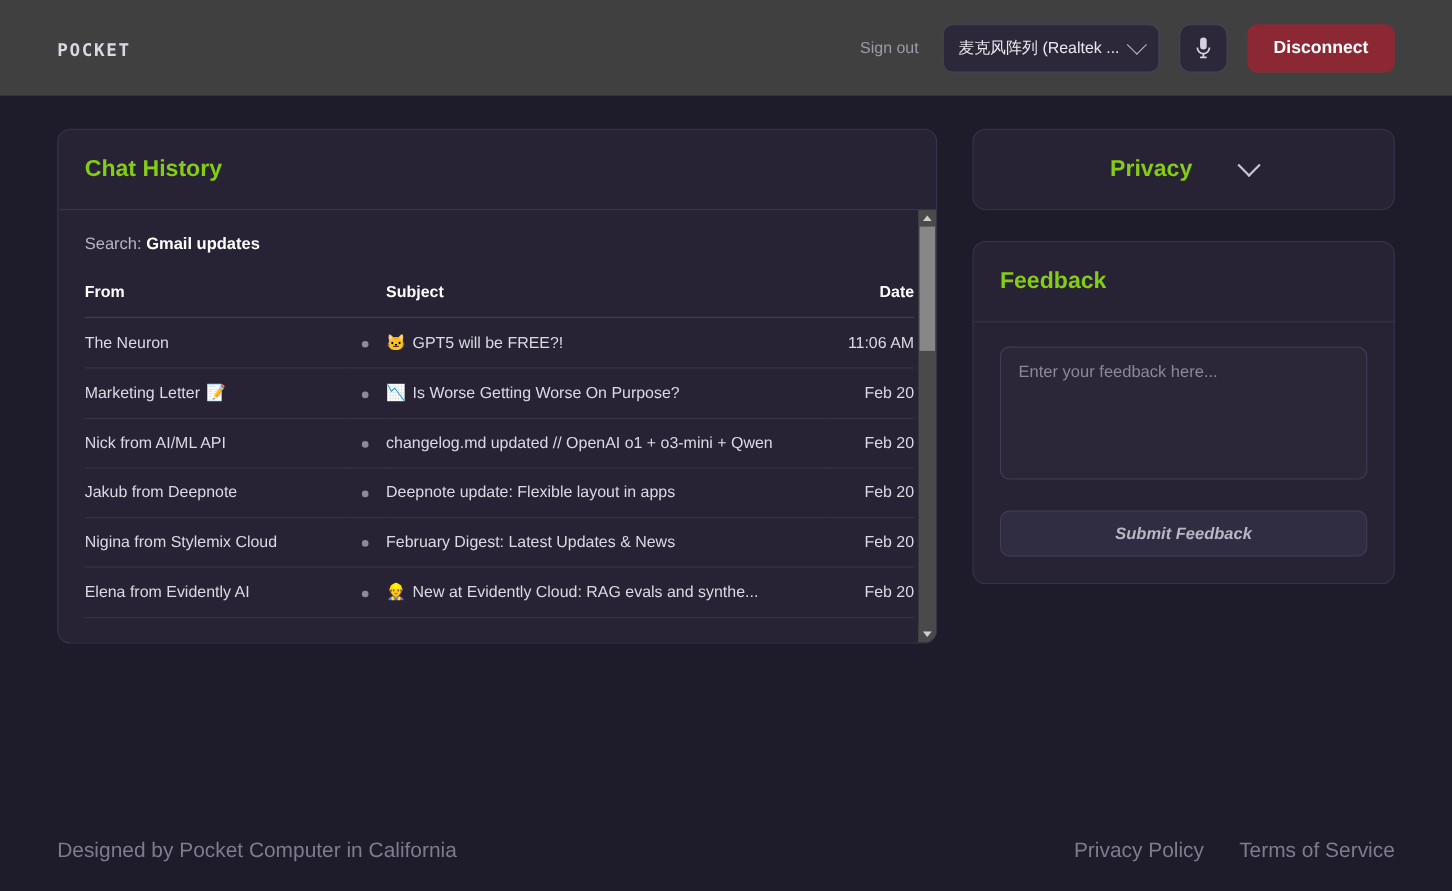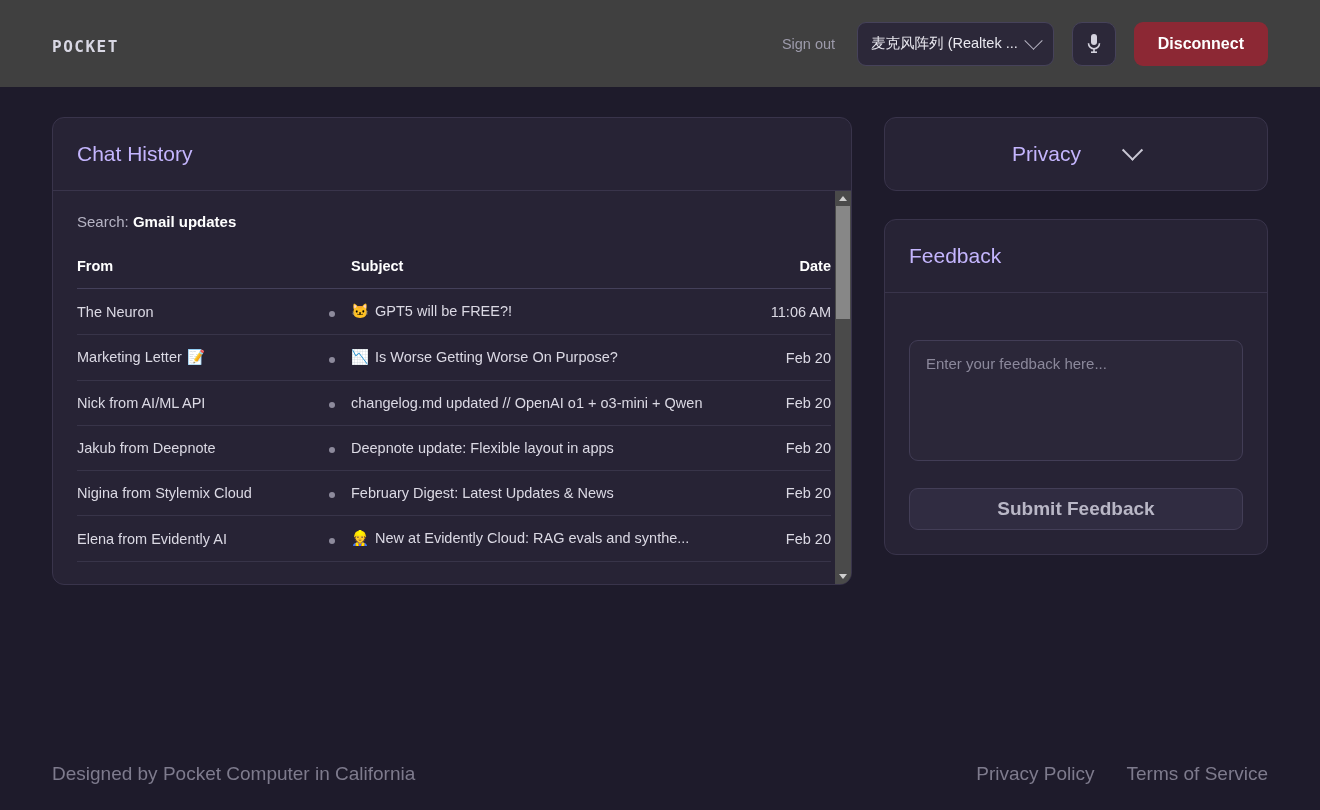--- a/index.html
+++ b/index.html
@@ -103,22 +103,22 @@
 
   .card {
     background: #272335;
     border: 1px solid #39344b;
     border-radius: 12px;
     overflow: hidden;
   }
   .card-head {
     padding: 24px 24px;
     font-size: 21px;
-    font-weight: normal;
-    color: #c4b5fd;
+    font-weight: bold;
+    color: #84cc16;
     display: flex;
     align-items: center;
   }
   .card-head.bordered { border-bottom: 1px solid #39344b; }
 
   
   .chat-card { height: 468px; display: flex; flex-direction: column; }
   .chat-body {
     flex: 1;
     position: relative;
@@ -189,35 +189,35 @@
     height: 121px;
     background: #2b2739;
     border: 1px solid #423d56;
     border-radius: 9px;
     color: #e9e8ef;
     font-size: 15px;
     font-family: "Liberation Sans", sans-serif;
     padding: 14px 16px;
     resize: none;
     outline: none;
-    margin-top: 25px;
   }
   .fb-text::placeholder { color: #8b889b; }
   .fb-submit {
     margin-top: 23px;
     width: 100%;
     height: 42px;
     background: #302c41;
     border: 1px solid #433e57;
     border-radius: 9px;
     color: #b9b7c6;
-    font-size: 19px;
+    font-size: 15px;
     font-weight: bold;
     cursor: pointer;
     font-family: "Liberation Sans", sans-serif;
+    font-style: italic;
   }
 
   
   .footer {
     position: absolute;
     left: 0; right: 0; bottom: 0;
     height: 72px;
     padding: 0 52px;
     display: flex;
     align-items: center;

